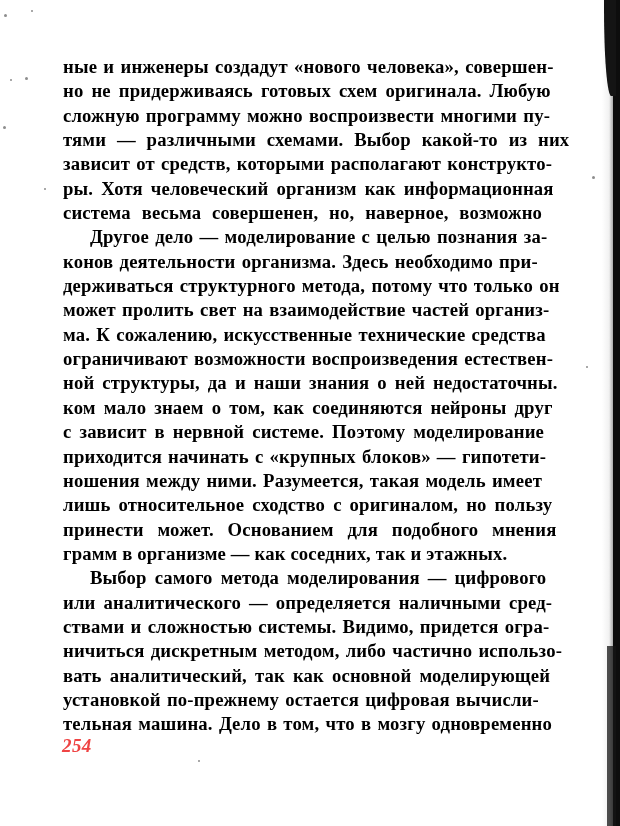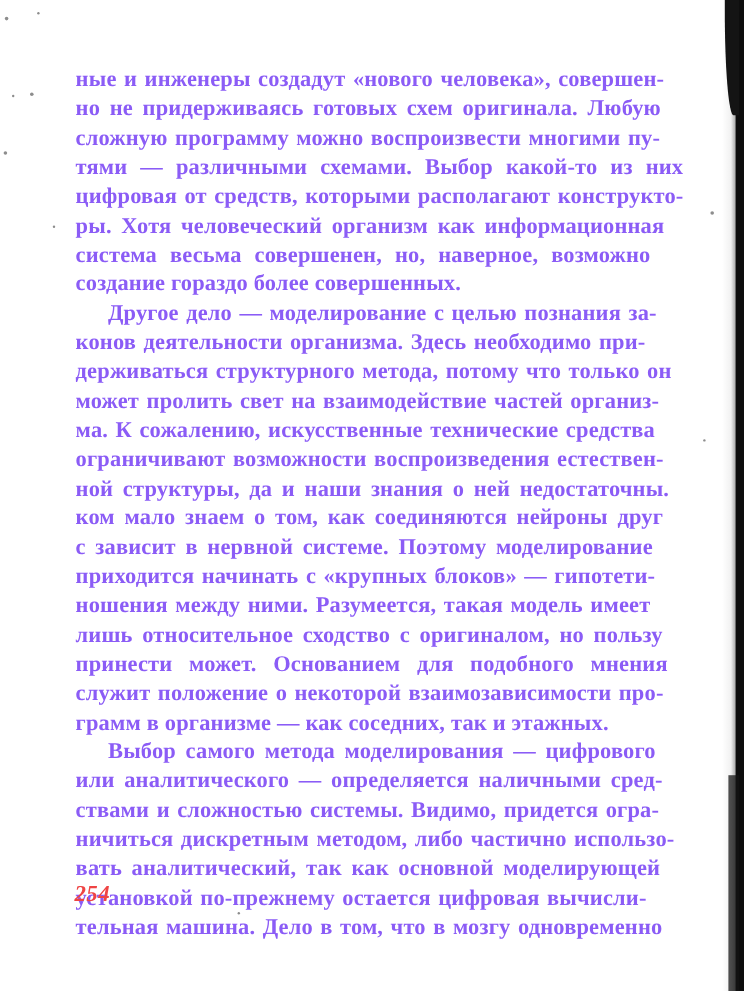--- a/index.html
+++ b/index.html
@@ -74,21 +74,21 @@
 
   
   .text-block {
     position: absolute;
     left: 63px;
     top: 55px;
     width: 488px;
   }
   .para {
     margin: 0;
-    color: #8b5cf6;
+    color: #000000;
     font-size: 18.7px;
     line-height: 24.35px;
     letter-spacing: 0.15px;
     text-rendering: optimizeLegibility;
   }
   .para + .para {
     margin-top: 0;
   }
   .line {
     display: block;
@@ -119,40 +119,38 @@
 <body>
 
 <div class="scan-page">
 
   <div class="text-block">
       <p class="para">
         <span class="line j1">ные и инженеры создадут «нового человека», совершен-</span>
         <span class="line j2">но не придерживаясь готовых схем оригинала. Любую</span>
         <span class="line j1">сложную программу можно воспроизвести многими пу-</span>
         <span class="line j3">тями — различными схемами. Выбор какой-то из них</span>
-        <span class="line j1">цифровая от средств, которыми располагают конструкто-</span>
+        <span class="line j1">зависит от средств, которыми располагают конструкто-</span>
         <span class="line j2">ры. Хотя человеческий организм как информационная</span>
         <span class="line j3">система весьма совершенен, но, наверное, возможно</span>
-        <span class="line">создание гораздо более совершенных.</span>
       </p>
       <p class="para">
         <span class="line j1 ind">Другое дело — моделирование с целью познания за-</span>
         <span class="line j1">конов деятельности организма. Здесь необходимо при-</span>
         <span class="line j1">держиваться структурного метода, потому что только он</span>
         <span class="line j1">может пролить свет на взаимодействие частей организ-</span>
         <span class="line j1">ма. К сожалению, искусственные технические средства</span>
         <span class="line j1">ограничивают возможности воспроизведения естествен-</span>
         <span class="line j2">ной структуры, да и наши знания о ней недостаточны.</span>
         <span class="line j2">ком мало знаем о том, как соединяются нейроны друг</span>
         <span class="line j2">с зависит в нервной системе. Поэтому моделирование</span>
         <span class="line j1">приходится начинать с «крупных блоков» — гипотети-</span>
         <span class="line j1">ношения между ними. Разумеется, такая модель имеет</span>
         <span class="line j2">лишь относительное сходство с оригиналом, но пользу</span>
         <span class="line j4">принести может. Основанием для подобного мнения</span>
-        <span class="line j1">служит положение о некоторой взаимозависимости про-</span>
         <span class="line">грамм в организме — как соседних, так и этажных.</span>
       </p>
       <p class="para">
         <span class="line j2 ind">Выбор самого метода моделирования — цифрового</span>
         <span class="line j2">или аналитического — определяется наличными сред-</span>
         <span class="line j1">ствами и сложностью системы. Видимо, придется огра-</span>
         <span class="line j1">ничиться дискретным методом, либо частично использо-</span>
         <span class="line j2">вать аналитический, так как основной моделирующей</span>
         <span class="line j1">установкой по-прежнему остается цифровая вычисли-</span>
         <span class="line j1">тельная машина. Дело в том, что в мозгу одновременно</span>

